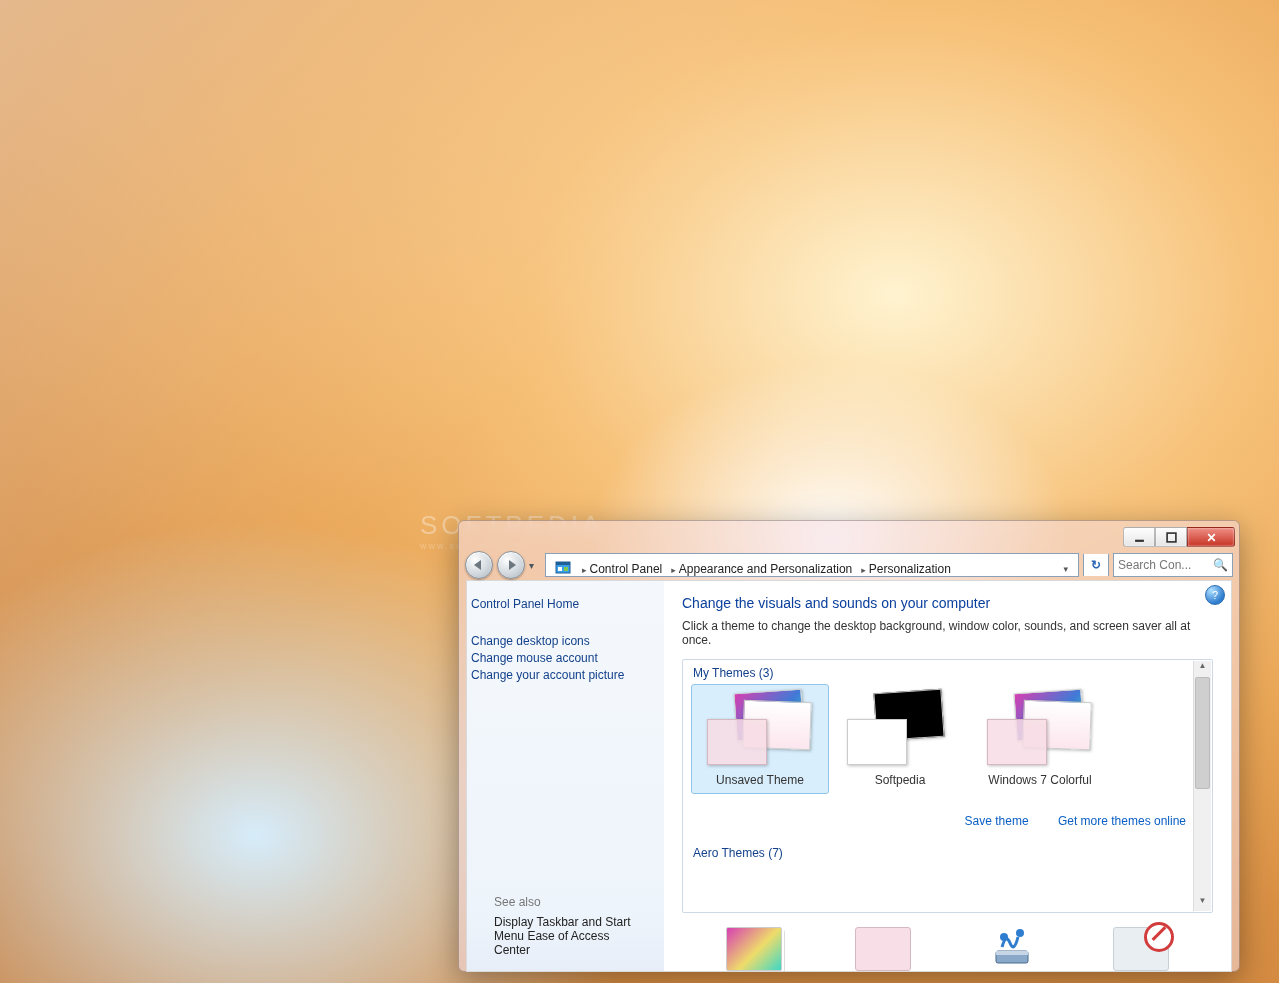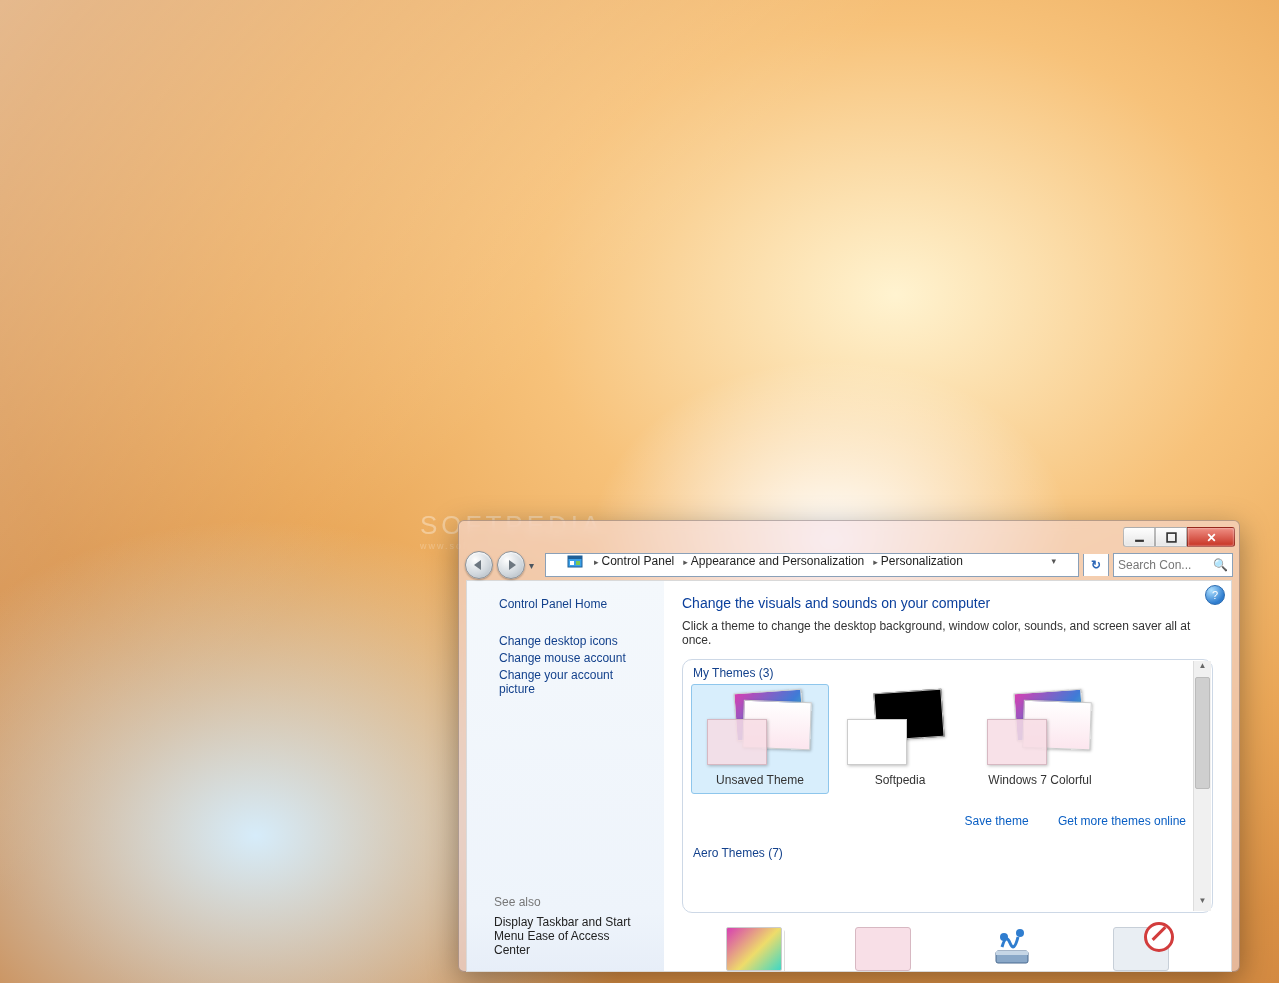--- a/index.html
+++ b/index.html
@@ -24,47 +24,47 @@
   .winbtn.min{border-radius:3px 0 0 3px}
   .winbtn svg{width:11px;height:11px;vertical-align:middle}
 
   
   .addressrow{display:flex;align-items:center;height:30px;padding:0 6px 0 6px;gap:4px}
   .navbtn{width:26px;height:26px;border-radius:50%;background:radial-gradient(circle at 35% 30%, #fefefe 0%, #cfd6dc 60%, #aab2ba 100%);border:1px solid #8a929a;box-shadow:0 1px 2px rgba(0,0,0,.3),inset 0 1px 2px #fff;cursor:default;position:relative}
   .navbtn::after{content:"";position:absolute;left:8px;top:8px;width:0;height:0;border-top:5px solid transparent;border-bottom:5px solid transparent}
   .navbtn.back::after{border-right:7px solid #6d7780}
   .navbtn.fwd::after{border-left:7px solid #6d7780;left:11px}
   .navdrop{width:12px;font-size:10px;color:#4a5560;cursor:default}
-  .addressbar{flex:1;height:22px;background:#fff;border:1px solid #8aa0b8;display:flex;align-items:flex-start;padding:0 16px}
+  .addressbar{flex:1;height:22px;background:#fff;border:1px solid #8aa0b8;display:flex;align-items:flex-end;padding:0 4px}
   .addressbar .ico{width:18px;height:16px;margin:0 4px}
   .crumb{padding:0 3px;cursor:default}
   .crumb .arr{color:#555;margin:0 3px;font-size:9px}
   .addr-tail{margin-left:auto;display:flex;align-items:center;gap:2px;padding-right:2px}
   .addr-tail span{font-size:9px;color:#555;padding:2px 4px;cursor:default}
   .refresh{border-left:1px solid #8aa0b8;height:22px;width:24px;display:flex;align-items:center;justify-content:center;color:#2a65b6;font-weight:bold;cursor:default;background:#fff;border-right:1px solid #8aa0b8}
   .searchbox{width:110px;height:22px;background:#fff;border:1px solid #8aa0b8;display:flex;align-items:center;padding:0 4px;color:#777}
   .searchbox .mag{margin-left:auto;color:#3b6db5}
 
   
   .body{display:flex;height:calc(100% - 60px);background:#fff;margin:0 7px 7px 7px;border:1px solid rgba(0,0,0,.15)}
   .sidebar{width:197px;background:linear-gradient(#f4f8fc,#eef4fb 85%, #e7eef8);display:flex;flex-direction:column}
-  .sidepad{padding:12px 32px 6px}
+  .sidepad{padding:12px 4px 6px}
   .sidepad a{display:block;color:#13418c;margin:4px 0;cursor:default;text-decoration:none}
   .sidepad a.home{color:#13418c}
   .sidepad .task{color:#13418c;margin:3px 0}
   .sidebar .sep{height:16px}
   .sidebar .seealso{margin-top:auto;padding:10px 27px 14px;border-top:0}
   .seealso .hdr{color:#777;margin-bottom:6px}
 
   .content{flex:1;position:relative;padding:14px 18px 10px 18px;overflow:hidden}
   .helpbtn{position:absolute;right:6px;top:4px;width:18px;height:18px;border-radius:50%;background:radial-gradient(circle at 30% 25%,#aee0ff,#2f7dcf 70%);color:#fff;font-size:11px;text-align:center;line-height:18px;cursor:default;border:1px solid #2b6bb0}
   h1{margin:0 0 8px 0;font-size:14px;color:#0a3f9c;font-weight:normal}
   .desc{color:#333;margin-bottom:12px}
 
-  .themesbox{border:1px solid #cdd8e6;border-radius:10px;position:relative;padding:6px 8px 10px;height:236px}
+  .themesbox{border:1px solid #cdd8e6;border-radius:2px;position:relative;padding:6px 8px 10px;height:236px}
   .themesbox .scroll{position:absolute;right:1px;top:1px;bottom:1px;width:17px;background:#f0f0f0;border-left:1px solid #ddd}
   .themesbox .scroll .thumb{position:absolute;top:16px;left:1px;right:1px;height:110px;background:#cfcfcf;border:1px solid #bbb;border-radius:2px}
   .themesbox .scroll .arr{position:absolute;left:0;right:0;height:15px;text-align:center;font-size:8px;color:#666}
   .themesbox .scroll .arr.up{top:0}
   .themesbox .scroll .arr.dn{bottom:0}
   .grouplabel{color:#13418c;margin:0 0 4px 2px}
   .themerow{display:flex;gap:2px;margin-bottom:20px}
   .theme{width:128px;text-align:center;padding:6px 4px 6px;border:1px solid transparent;border-radius:3px;cursor:default}
   .theme.selected{background:#d8eefc;border:1px solid #8ec6ec}
   .theme .thumb{width:110px;height:76px;margin:0 auto 6px;position:relative}

